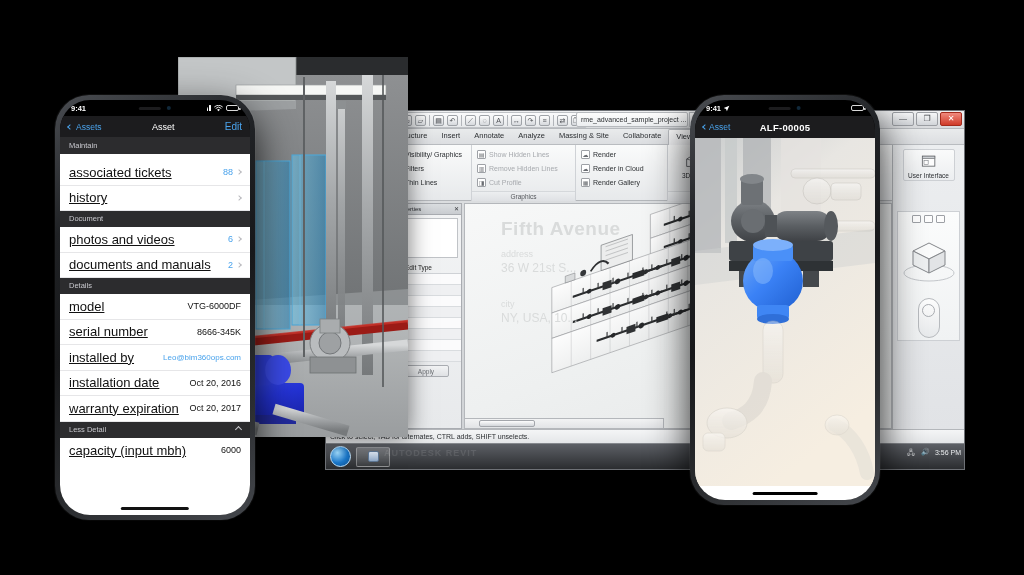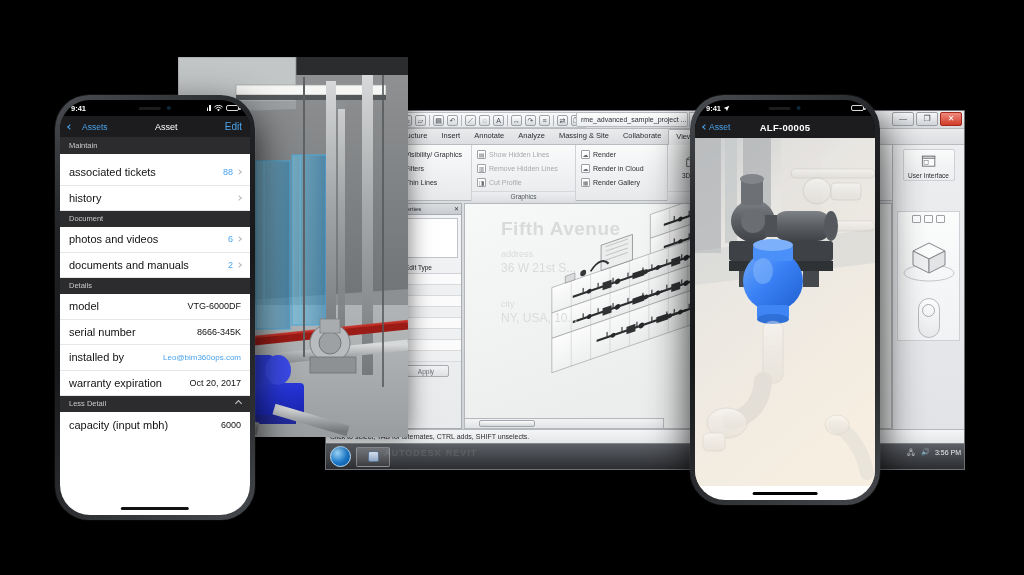--- a/index.html
+++ b/index.html
@@ -280,21 +280,21 @@
     width: 36%; height: 3.5px; border-radius: 2px; background: #000; z-index: 9;
   }
 
   
   .navbar {
     position: absolute; top: 16px; left: 0; right: 0; height: 22px;
     background: #1c1c1e; display: flex; align-items: center;
     justify-content: space-between; padding: 0 8px;
     border-bottom: 1px solid #2c2c2e; z-index: 7;
   }
-  .navbar .back { display: flex; align-items: center; gap: 10px; color: #4aa3ec; font-size: 8.5px; }
+  .navbar .back { display: flex; align-items: center; gap: 4px; color: #4aa3ec; font-size: 8.5px; }
   .navbar .title { color: #fff; font-size: 9px; }
   .navbar .edit { color: #4aa3ec; font-size: 10px; }
   .chev-left {
     width: 4px; height: 4px; border-left: 1.4px solid #4aa3ec;
     border-bottom: 1.4px solid #4aa3ec; transform: rotate(45deg);
   }
   .applist { position: absolute; top: 38px; left: 0; right: 0; bottom: 0; background: #fff; overflow: hidden; }
   .sec-head {
     background: #2c2c2e; color: #c9c9ce; font-size: 7.5px;
     padding: 3px 9px; position: relative; line-height: 10px;
@@ -302,21 +302,21 @@
   .sec-head .caret {
     position: absolute; right: 9px; top: 5px;
     width: 5px; height: 5px; border-top: 1.2px solid #c9c9ce;
     border-right: 1.2px solid #c9c9ce; transform: rotate(-45deg);
   }
   .row {
     height: 25.5px; display: flex; align-items: center; justify-content: space-between;
     padding: 0 9px; border-bottom: 1px solid #e6e6e8; background: #fff;
   }
   .row:last-child { border-bottom: none; }
-  .row .lbl { font-size: 11px; color: #111; }
+  .row .lbl { font-size: 13px; color: #111; text-decoration: underline; }
   .row .rgt { display: flex; align-items: center; gap: 4px; }
   .row .val { font-size: 9px; color: #111; }
   .row .val.blue { color: #4aa3ec; }
   .row .val.link { color: #4aa3ec; font-size: 8px; }
   .chev-right {
     width: 4px; height: 4px; border-top: 1.3px solid #b9b9be;
     border-right: 1.3px solid #b9b9be; transform: rotate(45deg);
   }
   .spacer-row { height: 6px; background: #fff; }
 
@@ -785,20 +785,24 @@
         </div>
         <div class="row">
           <span class="lbl">serial number</span>
           <span class="val">8666-345K</span>
         </div>
         <div class="row">
           <span class="lbl">installed by</span>
           <span class="val link">Leo@bim360ops.com</span>
         </div>
         <div class="row">
+          <span class="lbl">installation date</span>
+          <span class="val">Oct 20, 2016</span>
+        </div>
+        <div class="row">
           <span class="lbl">warranty expiration</span>
           <span class="val">Oct 20, 2017</span>
         </div>
 
         <div class="sec-head">
           <span>Less Detail</span>
           <span class="caret"></span>
         </div>
         <div class="row">
           <span class="lbl">capacity (input mbh)</span>

